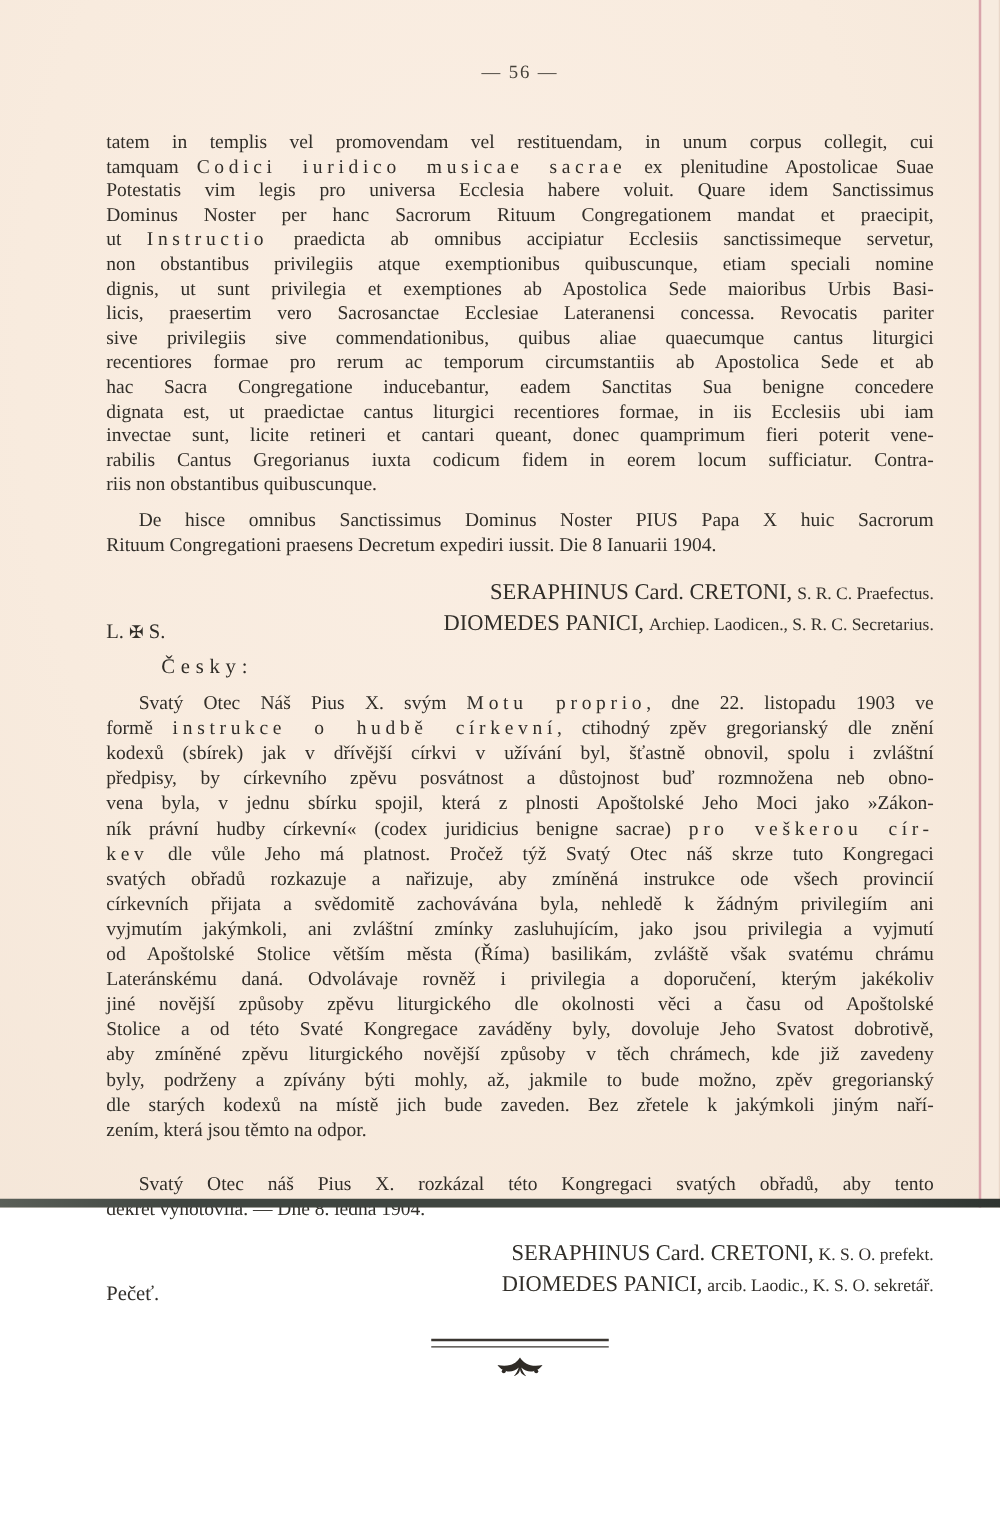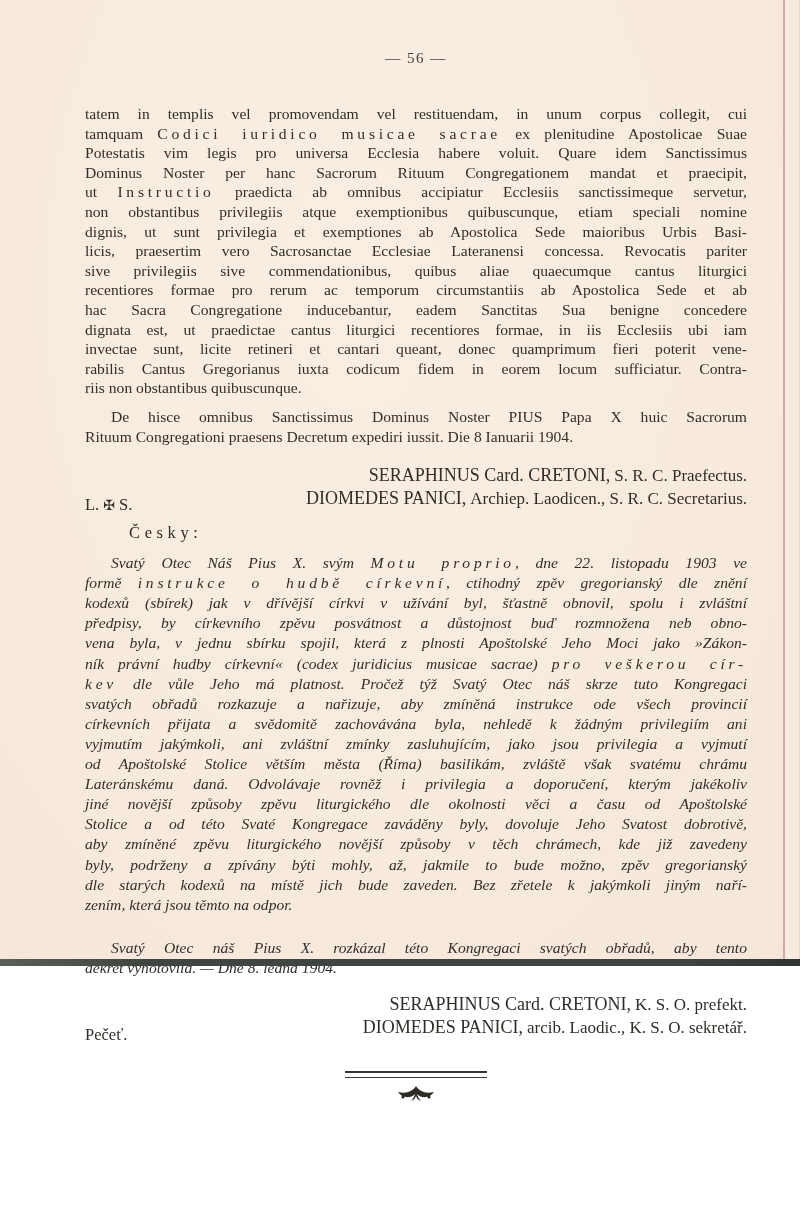--- a/index.html
+++ b/index.html
@@ -31,32 +31,32 @@
   }
   .para { font-size: 15.6px; }
   .para.latin { margin-top: 37px; }
   .para.latin2 { margin-top: 9px; }
   .para.cz1 { margin-top: 10px; }
   .para.cz2 { margin-top: 23px; }
   .ln {
     text-align: justify; text-align-last: justify;
     line-height: 19.6px; height: 19.6px; overflow: visible; white-space: normal;
   }
-  .cz .ln { line-height: 20.1px; height: 20.1px; font-style: italic; }
+  .cz .ln { line-height: 20.1px; height: 20.1px; }
   .ln.last { text-align-last: left; }
   .ln.ind { text-indent: 26px; }
   .sp { letter-spacing: 0.24em; word-spacing: 0.18em; }
   .sigrow { display: flex; align-items: center; margin-top: 12px; }
   .sigrow2 { display: flex; align-items: center; margin-top: 10px; }
   .seal { font-size: 16.5px; white-space: nowrap; margin-top: 37px; }
   .seal .cross { margin: 0 4px; font-size: 14px; }
   .signatures { margin-left: auto; text-align: right; }
   .sigline { line-height: 23px; white-space: nowrap; }
   .signame { font-size: 18px; }
-  .sigrole { font-size: 17px; }
+  .sigrole { font-size: 14px; }
   .cesky {
     margin: 8px 0 0 44px; font-size: 16.5px;
     letter-spacing: 0.28em; color: #2e2b26; font-family: Liberation Serif, serif;
   }
   .ornament { margin-top: 26px; display: flex; flex-direction: column; align-items: center; }
   .rule2 {
     width: 142px; height: 4px;
     border-top: 2px solid #3a3631; border-bottom: 1.5px solid #3a3631;
   }
   .leaf { margin-top: 5px; }
@@ -111,21 +111,21 @@
     </div>
 
     <div class="cesky">Česky:</div>
 
     <div class="para cz cz1">
         <div class="ln ind"><span>Svatý Otec Náš Pius X. svým </span><span class="sp">Motu proprio</span><span>, dne 22. listopadu 1903 ve</span></div>
         <div class="ln"><span>formě </span><span class="sp">instrukce o hudbě církevní</span><span>, ctihodný zpěv gregorianský dle znění</span></div>
         <div class="ln"><span>kodexů (sbírek) jak v dřívější církvi v užívání byl, šťastně obnovil, spolu i zvláštní</span></div>
         <div class="ln"><span>předpisy, by církevního zpěvu posvátnost a důstojnost buď rozmnožena neb obno-</span></div>
         <div class="ln"><span>vena byla, v jednu sbírku spojil, která z plnosti Apoštolské Jeho Moci jako »Zákon-</span></div>
-        <div class="ln"><span>ník právní hudby církevní« (codex juridicius musicae sacrae) </span><span class="sp">pro veškerou cír-</span></div>
+        <div class="ln"><span>ník právní hudby církevní« (codex juridicius benigne sacrae) </span><span class="sp">pro veškerou cír-</span></div>
         <div class="ln"><span class="sp">kev</span><span> dle vůle Jeho má platnost. Pročež týž Svatý Otec náš skrze tuto Kongregaci</span></div>
         <div class="ln"><span>svatých obřadů rozkazuje a nařizuje, aby zmíněná instrukce ode všech provincií</span></div>
         <div class="ln"><span>církevních přijata a svědomitě zachovávána byla, nehledě k žádným privilegiím ani</span></div>
         <div class="ln"><span>vyjmutím jakýmkoli, ani zvláštní zmínky zasluhujícím, jako jsou privilegia a vyjmutí</span></div>
         <div class="ln"><span>od Apoštolské Stolice větším města (Říma) basilikám, zvláště však svatému chrámu</span></div>
         <div class="ln"><span>Lateránskému daná. Odvolávaje rovněž i privilegia a doporučení, kterým jakékoliv</span></div>
         <div class="ln"><span>jiné novější způsoby zpěvu liturgického dle okolnosti věci a času od Apoštolské</span></div>
         <div class="ln"><span>Stolice a od této Svaté Kongregace zaváděny byly, dovoluje Jeho Svatost dobrotivě,</span></div>
         <div class="ln"><span>aby zmíněné zpěvu liturgického novější způsoby v těch chrámech, kde již zavedeny</span></div>
         <div class="ln"><span>byly, podrženy a zpívány býti mohly, až, jakmile to bude možno, zpěv gregorianský</span></div>

